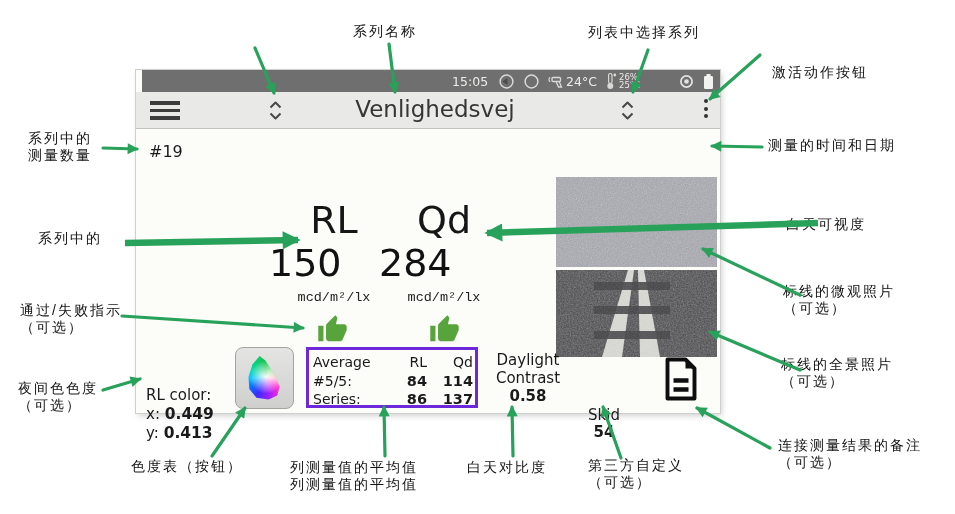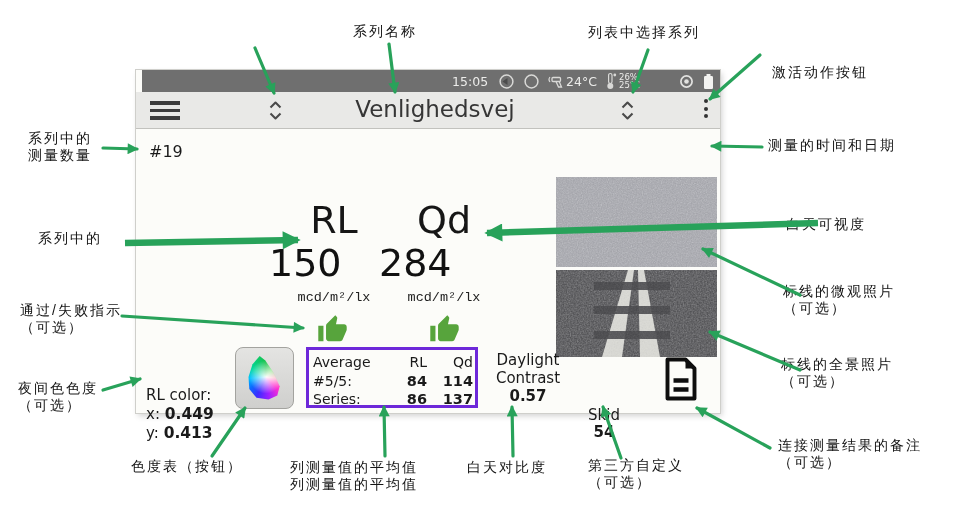--- a/index.html
+++ b/index.html
@@ -197,21 +197,21 @@
       <b class="r">84</b>
       <b class="r">114</b>
       <span>Series:</span>
       <b class="r">86</b>
       <b class="r">137</b>
     </div>
 
     <div class="daylight">
       <div>Daylight</div>
       <div>Contrast</div>
-      <div style="font-weight:bold">0.57</div>
+      <div style="font-weight:bold">0.58</div>
     </div>
 
     <div class="skid">
       <div>Skid</div>
       <div style="font-weight:bold">54</div>
     </div>
 
     <svg class="note-btn" viewBox="0 0 24 30">
       <path d="M3 2 h12 l6 6 v20 h-18 z" fill="none" stroke="#0e0e0e" stroke-width="2.6" stroke-linejoin="round"></path>
       <path d="M15 2 l6 6 h-6 z" fill="#0e0e0e"></path>

